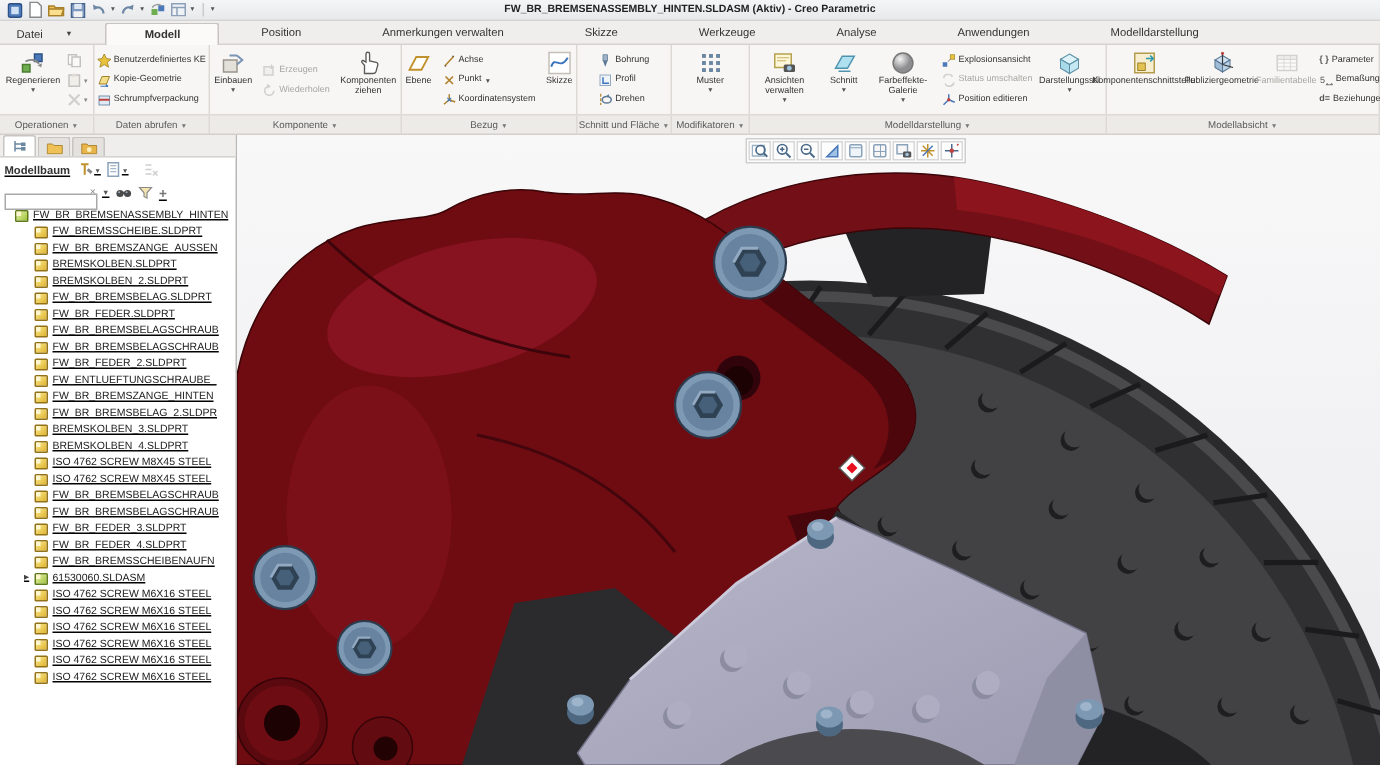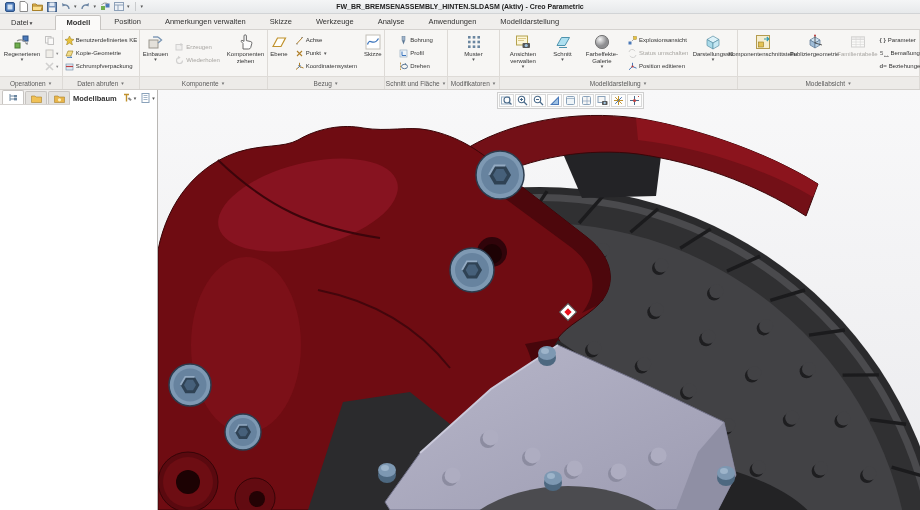--- a/index.html
+++ b/index.html
@@ -12,23 +12,23 @@
     display:flex;align-items:center;padding:0 4px;}
   .qat{display:flex;align-items:center;gap:3px;}
   .qbtn{width:11px;height:11px;display:flex;align-items:center;justify-content:center;flex:none;}
   .qcaret{font-size:5px;color:#555;line-height:1;}
   .qsep{width:1px;height:9px;background:#c9cbcd;margin:0 2px;}
   .wtitle{position:absolute;left:0;right:0;text-align:center;font-size:7px;font-weight:bold;color:#222;pointer-events:none;}
 
   
   .tabsrow{position:absolute;left:0;top:14px;width:920px;height:16px;background:#f0eeec;
     border-bottom:1px solid #d5d2cf;display:flex;align-items:flex-end;padding-left:3px;}
-  .ftab{font-size:7.5px;color:#333;padding:2px 8px 2px 8px;margin-right:14px;display:flex;gap:0;align-items:center;}
+  .ftab{font-size:7.5px;color:#333;padding:2px 8px 2px 8px;margin-right:14px;display:flex;gap:15px;align-items:center;}
   .ftab .caret{font-size:5px;color:#444;}
-  .tab{font-size:7.5px;color:#333;padding:2px 10px;margin-right:2px;border:1px solid transparent;border-bottom:none;}
+  .tab{font-size:7.5px;color:#333;padding:2px 25px;margin-right:2px;border:1px solid transparent;border-bottom:none;}
   .tab.active{background:#fbfaf9;border-color:#c7c4c1;font-weight:bold;border-radius:2px 2px 0 0;position:relative;top:1px;padding-bottom:3px;}
 
   
   .ribbon{position:absolute;left:0;top:30px;width:920px;height:46px;background:#f7f6f4;display:flex;}
   .glabels{position:absolute;left:0;top:76px;width:920px;height:14px;background:#edebe8;
     border-top:1px solid #dedbd7;border-bottom:1px solid #d3d0cc;display:flex;}
   .rgroup{height:46px;border-right:1px solid #dddad6;display:flex;align-items:center;justify-content:center;padding:1px 2px;gap:2px;}
   .glabel{height:12px;border-right:1px solid #dddad6;display:flex;align-items:center;justify-content:center;
     font-size:6.5px;color:#5a5a5a;gap:2px;}
   .glabel .caret{font-size:4.5px;color:#777;}
@@ -45,21 +45,21 @@
   .disabled svg,.disabled .mi{opacity:.4;}
   .iconstack{display:flex;flex-direction:column;gap:1px;justify-content:center;}
   .istk{display:flex;align-items:center;gap:1px;height:12px;padding:0 1px;}
   .mi{flex:none;display:block;}
   .tpfx{font-size:6px;color:#555;font-weight:bold;flex:none;}
 
   
   .main{position:absolute;left:0;top:90px;width:920px;height:420px;display:flex;}
 
   
-  .treepanel{width:158px;height:420px;background:#ffffff;border-right:1px solid #b9b7b4;display:flex;flex-direction:row;flex:none;}
+  .treepanel{width:158px;height:420px;background:#ffffff;border-right:1px solid #b9b7b4;display:flex;flex-direction:column;flex:none;text-decoration:underline;}
   .ttabs{height:15px;background:#f0eeec;display:flex;align-items:flex-end;padding-left:2px;gap:1px;border-bottom:1px solid #d5d2cf;}
   .ttab{width:22px;height:13px;border:1px solid #c7c4c1;border-bottom:none;border-radius:2px 2px 0 0;
     background:#e4e2df;display:flex;align-items:center;justify-content:center;}
   .ttab.active{background:#ffffff;height:14px;}
   .theader{height:16px;display:flex;align-items:center;padding:0 3px;gap:2px;}
   .theader .ttitle{font-size:7.5px;font-weight:bold;color:#333;margin-right:2px;}
   .thbtn{display:flex;align-items:center;gap:1px;padding:1px;}
   .thbtn .caret{font-size:4.5px;color:#555;}
   .tsearch{height:15px;display:flex;align-items:center;padding:0 3px;gap:2px;}
   .sinputwrap{position:relative;width:62px;height:11px;flex:none;}

